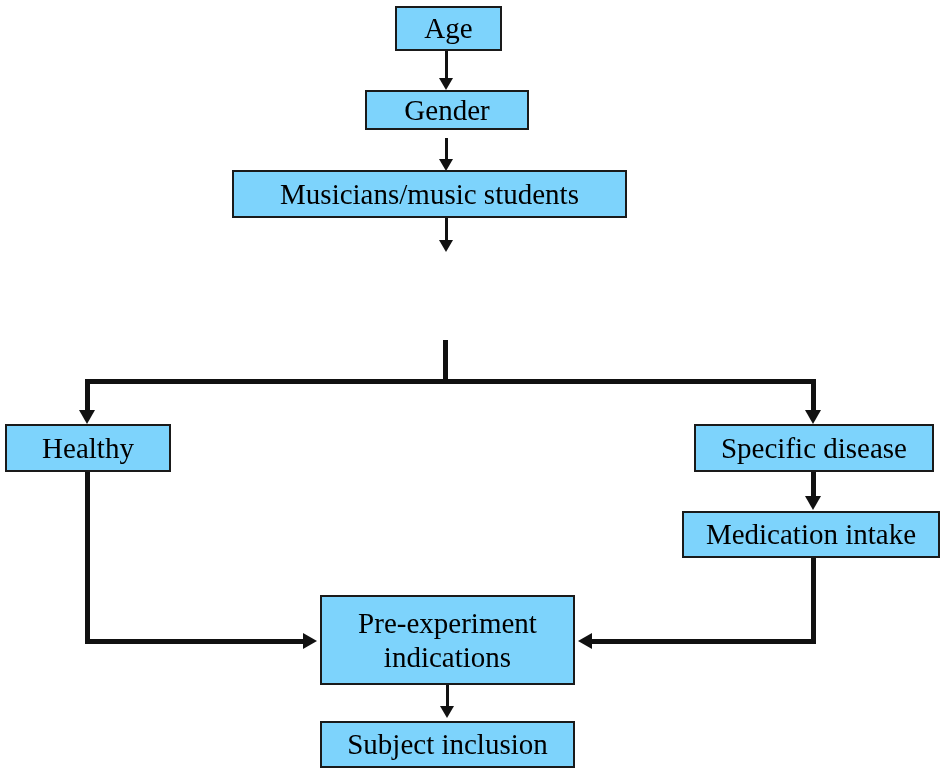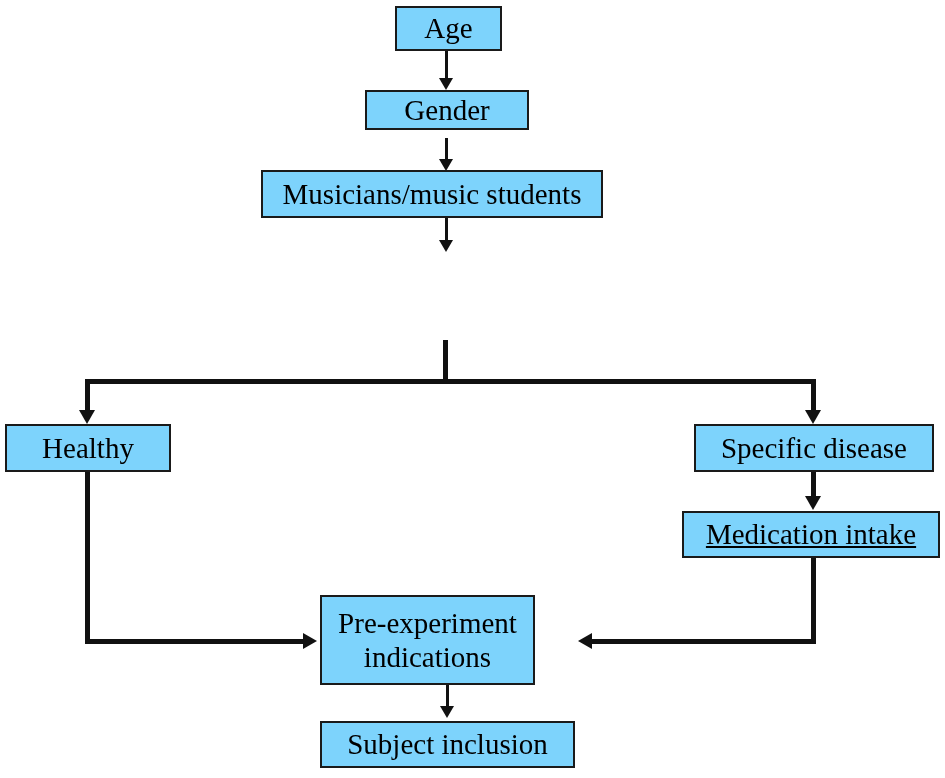--- a/index.html
+++ b/index.html
@@ -82,21 +82,21 @@
   <div class="connector thin" style="left:445px; top:51px; width:3px; height:30px;"></div>
   <div class="arrowhead arrow-down" style="left:439px; top:78px;"></div>
 
   <div class="node fs-lg" style="left:365px; top:90px; width:164px; height:40px;">
     <span class="label">Gender</span>
   </div>
 
   <div class="connector thin" style="left:445px; top:138px; width:3px; height:26px;"></div>
   <div class="arrowhead arrow-down" style="left:439px; top:159px;"></div>
 
-  <div class="node fs-lg" style="left:261px; top:170px; width:342px; height:48px;">
+  <div class="node fs-lg" style="left:232px; top:170px; width:395px; height:48px;">
     <span class="label">Musicians/music students</span>
   </div>
 
   <div class="connector thin" style="left:445px; top:218px; width:3px; height:28px;"></div>
   <div class="arrowhead arrow-down" style="left:439px; top:240px;"></div>
 
 
   <div class="connector" style="left:443px; top:340px; width:5px; height:44px;"></div>
 
   <div class="connector" style="left:85px; top:379px; width:731px; height:5px;"></div>
@@ -111,33 +111,33 @@
     <span class="label">Healthy</span>
   </div>
 
   <div class="node fs-lg" style="left:694px; top:424px; width:240px; height:48px;">
     <span class="label">Specific disease</span>
   </div>
 
   <div class="connector" style="left:811px; top:472px; width:5px; height:28px;"></div>
   <div class="arrowhead arrow-down-lg" style="left:805px; top:496px;"></div>
 
-  <div class="node fs-lg" style="left:682px; top:511px; width:258px; height:47px;text-decoration:underline;">
+  <div class="node fs-lg" style="left:682px; top:511px; width:258px; height:47px;">
     <span class="label">Medication intake</span>
   </div>
 
   <div class="connector" style="left:85px; top:472px; width:5px; height:172px;"></div>
   <div class="connector" style="left:85px; top:639px; width:220px; height:5px;"></div>
   <div class="arrowhead arrow-right" style="left:303px; top:633px;"></div>
 
   <div class="connector" style="left:811px; top:558px; width:5px; height:86px;"></div>
   <div class="connector" style="left:592px; top:639px; width:224px; height:5px;"></div>
   <div class="arrowhead arrow-left" style="left:578px; top:633px;"></div>
 
-  <div class="node fs-lg" style="left:320px; top:595px; width:215px; height:90px;">
+  <div class="node fs-lg" style="left:320px; top:595px; width:255px; height:90px;">
     <span class="label">Pre-experiment
 indications</span>
   </div>
 
   <div class="connector thin" style="left:446px; top:685px; width:3px; height:26px;"></div>
   <div class="arrowhead arrow-down" style="left:440px; top:706px;"></div>
 
   <div class="node fs-lg" style="left:320px; top:721px; width:255px; height:47px;">
     <span class="label">Subject inclusion</span>
   </div>

